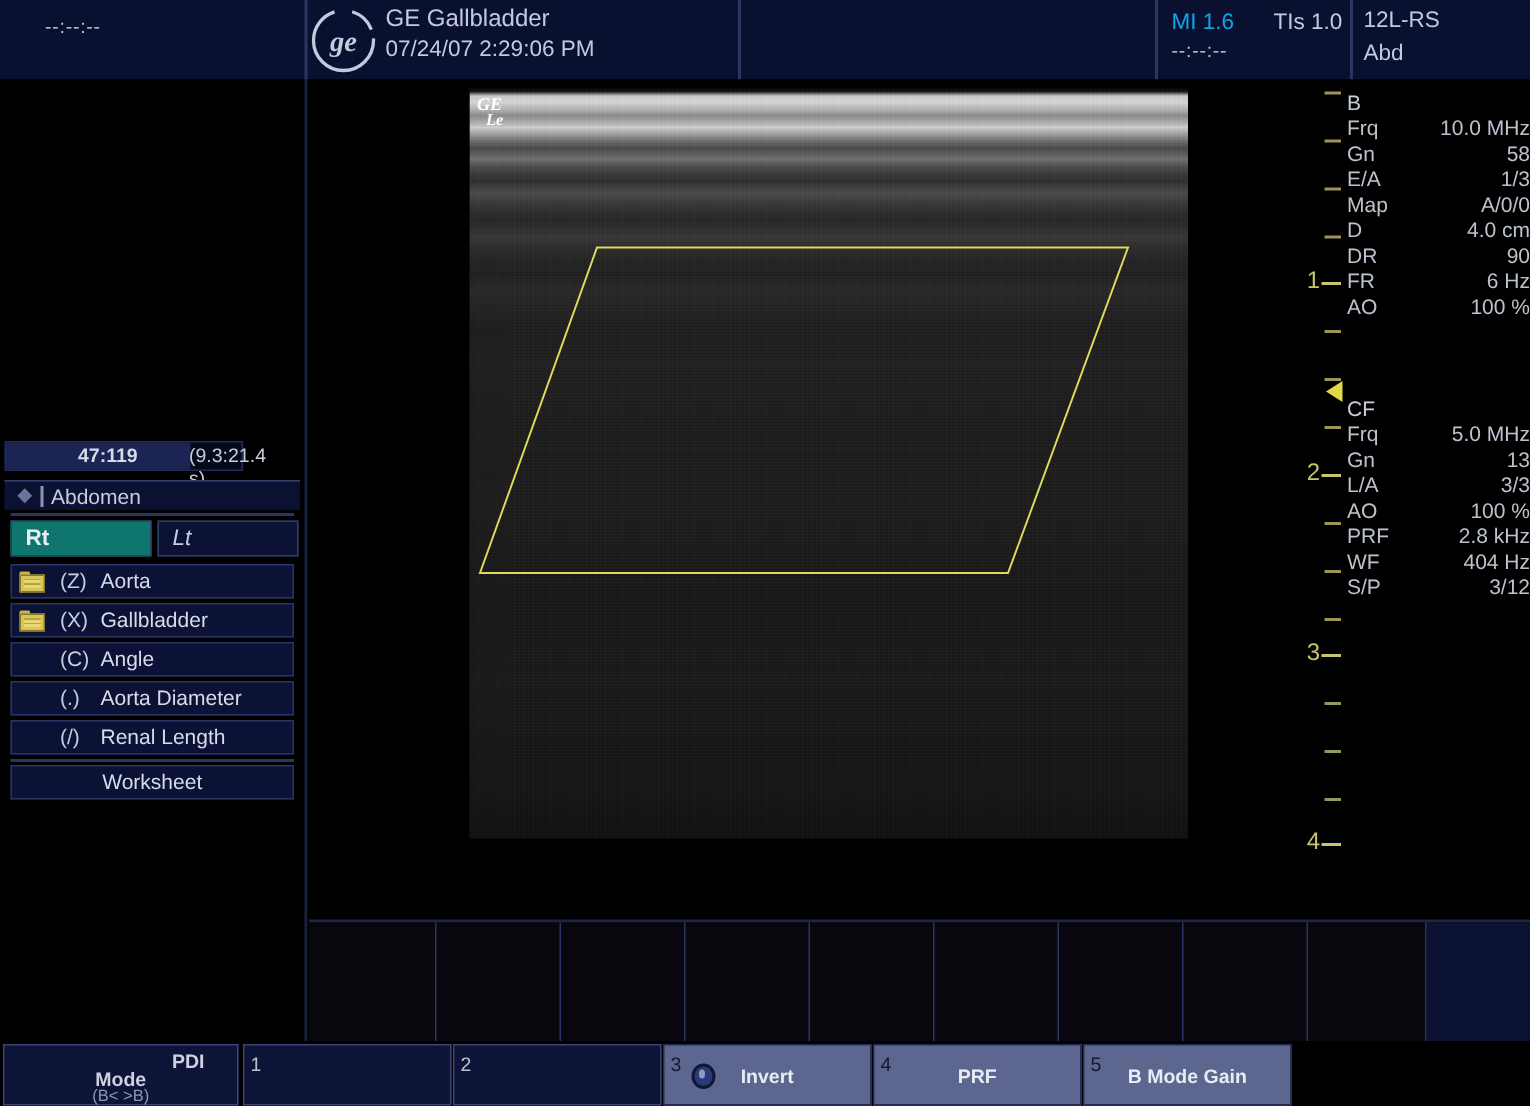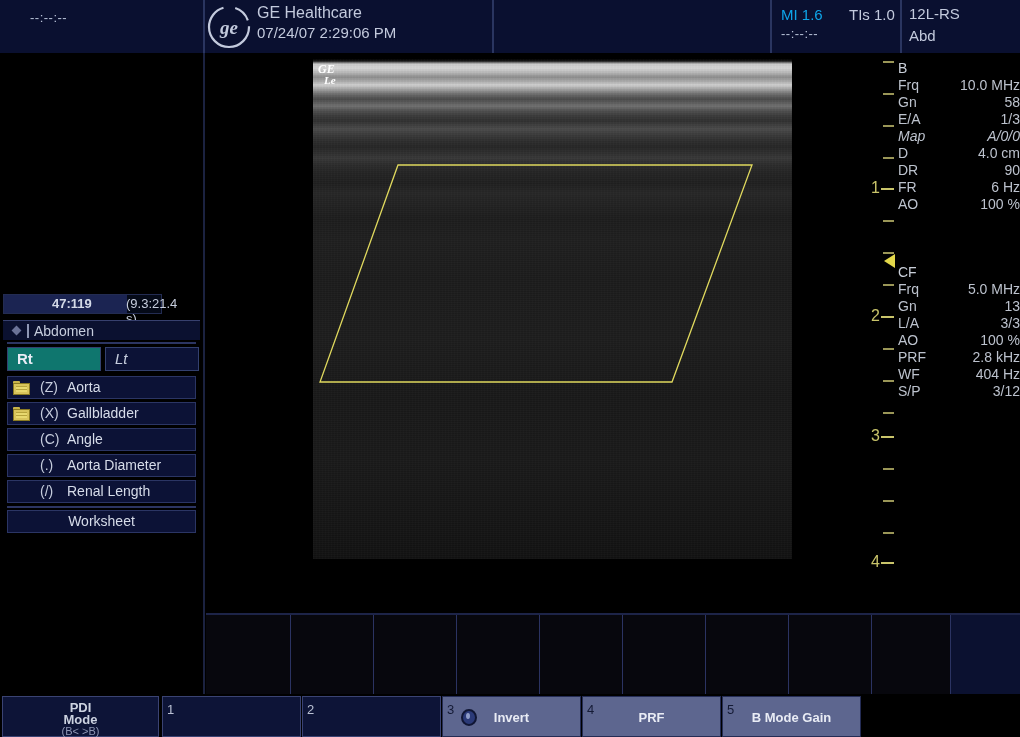--- a/index.html
+++ b/index.html
@@ -155,21 +155,21 @@
   <div class="hdr-div" style="left:492px;"></div>
   <div class="hdr-div" style="left:770px;"></div>
   <div class="hdr-div" style="left:900px;"></div>
 
   <div class="ge-logo-wrap">
     <svg width="46" height="46" viewBox="0 0 46 46">
       <circle cx="23" cy="23" r="20" fill="none" stroke="#c3cadd" stroke-width="2.2" stroke-dasharray="88 12 18 6"></circle>
       <text x="23" y="30" text-anchor="middle" font-family="Liberation Serif, serif" font-style="italic" font-weight="bold" font-size="19" fill="#c3cadd">ge</text>
     </svg>
   </div>
-  <div class="ge-name">GE Healthcare</div>
+  <div class="ge-name">GE Gallbladder</div>
   <div class="ge-date">07/24/07 2:29:06 PM</div>
 
   <div class="mi-val">MI 1.6</div>
   <div class="tis-val">TIs 1.0</div>
   <div class="hdr-clock2">--:--:--</div>
   <div class="probe">12L-RS</div>
   <div class="probe-app">Abd</div>
 </div>
 
 <div class="sidebar">
@@ -289,21 +289,21 @@
       <div class="pv">10.0 MHz</div>
     </div>
   <div class="prow" style="top:39px;">
       <div class="pk">Gn</div>
       <div class="pv">58</div>
     </div>
   <div class="prow" style="top:56px;">
       <div class="pk">E/A</div>
       <div class="pv">1/3</div>
     </div>
-  <div class="prow" style="top:73px;font-style:italic;">
+  <div class="prow" style="top:73px;">
       <div class="pk">Map</div>
       <div class="pv">A/0/0</div>
     </div>
   <div class="prow" style="top:90px;">
       <div class="pk">D</div>
       <div class="pv">4.0 cm</div>
     </div>
   <div class="prow" style="top:107px;">
       <div class="pk">DR</div>
       <div class="pv">90</div>
@@ -368,21 +368,21 @@
   
   
   
   
   
 </div>
 
 <div class="softbar">
 
   <div class="sk sk-dark" style="left:2px;width:157px;">
-    <div class="sk-lbl sk-lbl-dark" style="top:3px;">PDI</div>
+    <div class="sk-lbl sk-lbl-dark" style="top:3px;padding-left:45px;">PDI</div>
     <div class="sk-lbl sk-lbl-dark" style="top:15px;">Mode</div>
     <div class="sk-sub" style="top:28px;">(B&lt; &gt;B)</div>
   </div>
 
   <div class="sk sk-dark" style="left:162px;width:139px;">
     <div class="sk-num sk-num-dark">1</div>
     <div class="sk-lbl sk-lbl-dark" style="top:13px;"></div>
   </div>
 
   <div class="sk sk-dark" style="left:302px;width:139px;">

